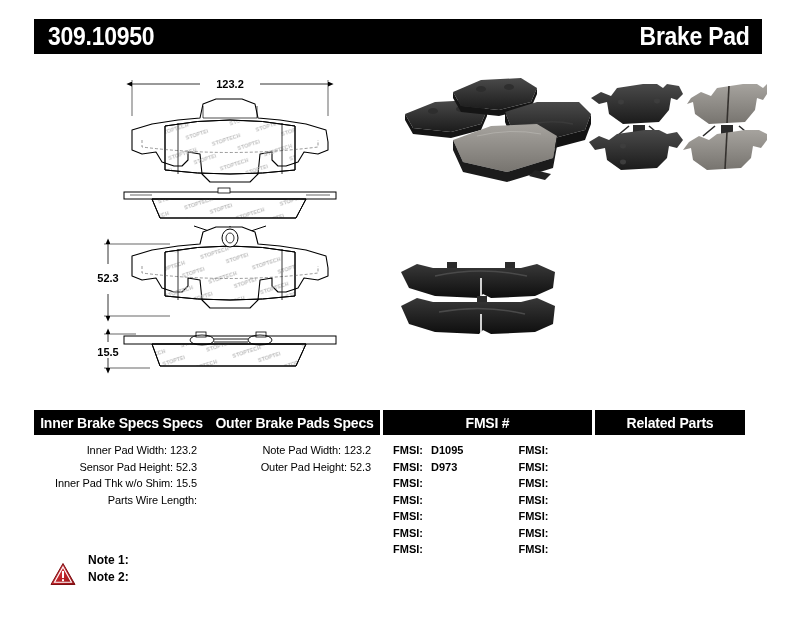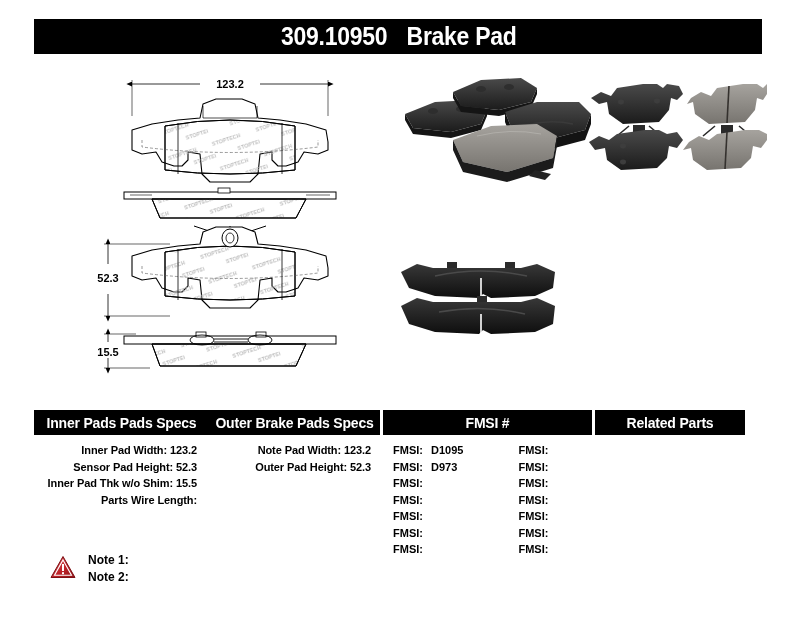--- a/index.html
+++ b/index.html
@@ -20,21 +20,21 @@
   
   #header-bar {
     position: absolute;
     left: 34px;
     top: 19px;
     width: 728px;
     height: 35px;
     background: #000000;
     display: flex;
     align-items: center;
-    justify-content: center;
+    justify-content: space-between;
     box-sizing: border-box;
     padding: 0 12px 0 14px;
   }
   #header-bar .ttl {
     color: #ffffff;
     font-family: "Liberation Sans Narrow", "Liberation Sans", sans-serif;
     font-weight: bold;
     font-size: 25px;
     letter-spacing: -0.3px;
     transform: scaleX(0.92);
@@ -93,21 +93,21 @@
   .th-gap { width: 3px; background: #ffffff; flex: 0 0 3px; }
 
   .tbody {
     display: flex;
     width: 100%;
     padding-top: 7px;
   }
   .tcol { box-sizing: border-box; }
   .spec-line {
     font-size: 11px;
-    font-weight: bold;
+    font-weight: normal;
     font-family: "Liberation Sans Narrow", "Liberation Sans", sans-serif;
     line-height: 16.5px;
     white-space: nowrap;
     letter-spacing: -0.1px;
   }
   .spec-right { text-align: right; padding-right: 12px; }
   .fmsi-wrap { display: flex; }
   .fmsi-sub { padding-left: 10px; }
   .fmsi-sub.two { padding-left: 55px; }
   .fmsi-line {
@@ -126,21 +126,21 @@
     white-space: nowrap;
     padding-left: 10px;
   }
 
   
   #notes {
     position: absolute;
     left: 50px;
     top: 552px;
     display: flex;
-    align-items: flex-start;
+    align-items: flex-end;
   }
   #notes .warn {
     width: 26px;
     height: 24px;
     margin-right: 12px;
     margin-top: 3px;
     flex: 0 0 26px;
   }
   #notes .note-list { display: block; }
   .note-line {
@@ -353,21 +353,21 @@
       <rect x="82" y="230" width="10" height="6" fill="#2b2b2b"></rect>
       <path d="M44,246 Q88,238 130,248" stroke="#4a4a4a" stroke-width="1.4" fill="none"></path>
       <line x1="86" y1="248" x2="86" y2="268" stroke="#ffffff" stroke-width="1.6"></line>
     </g>
   </svg>
 </div>
 
 <div id="spec-table">
 
   <div class="thead">
-    <div class="th" style="width:175px">Inner Pads Pads Specs</div>
+    <div class="th" style="width:175px">Inner Brake Specs Specs</div>
     <div class="th" style="width:171px">Outer Brake Pads Specs</div>
     <div class="th-gap"></div>
     <div class="th" style="width:209px">FMSI #</div>
     <div class="th-gap"></div>
     <div class="th" style="width:150px">Related Parts</div>
   </div>
 
   <div class="tbody">
 
     <div class="tcol" style="width:175px">

